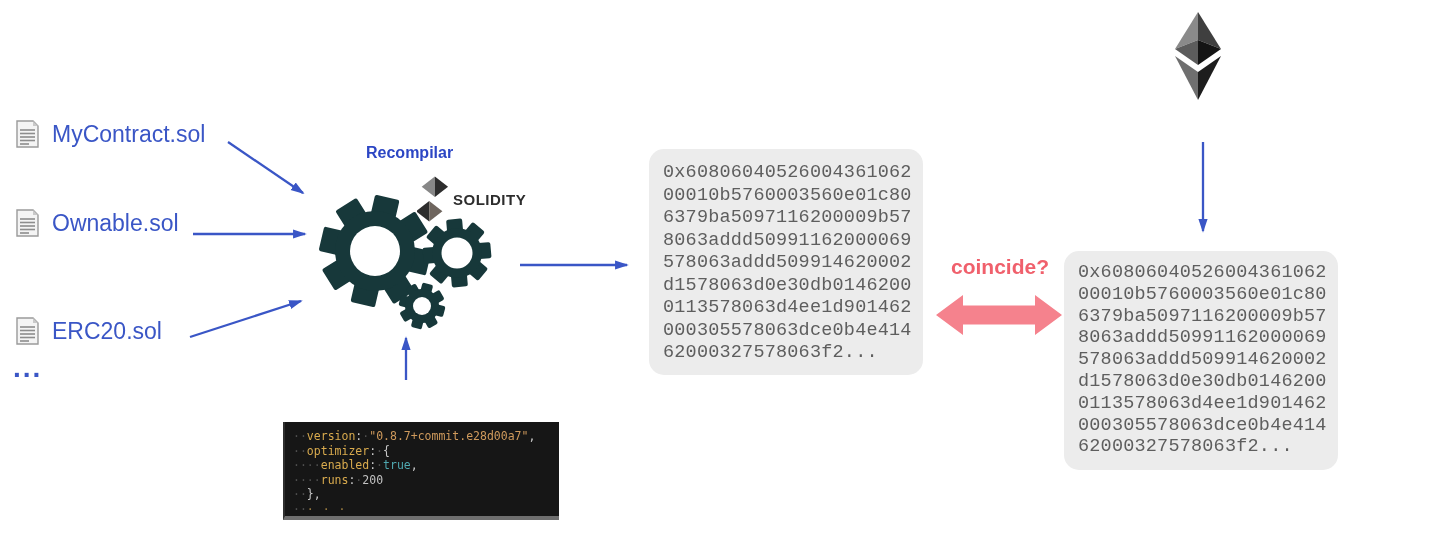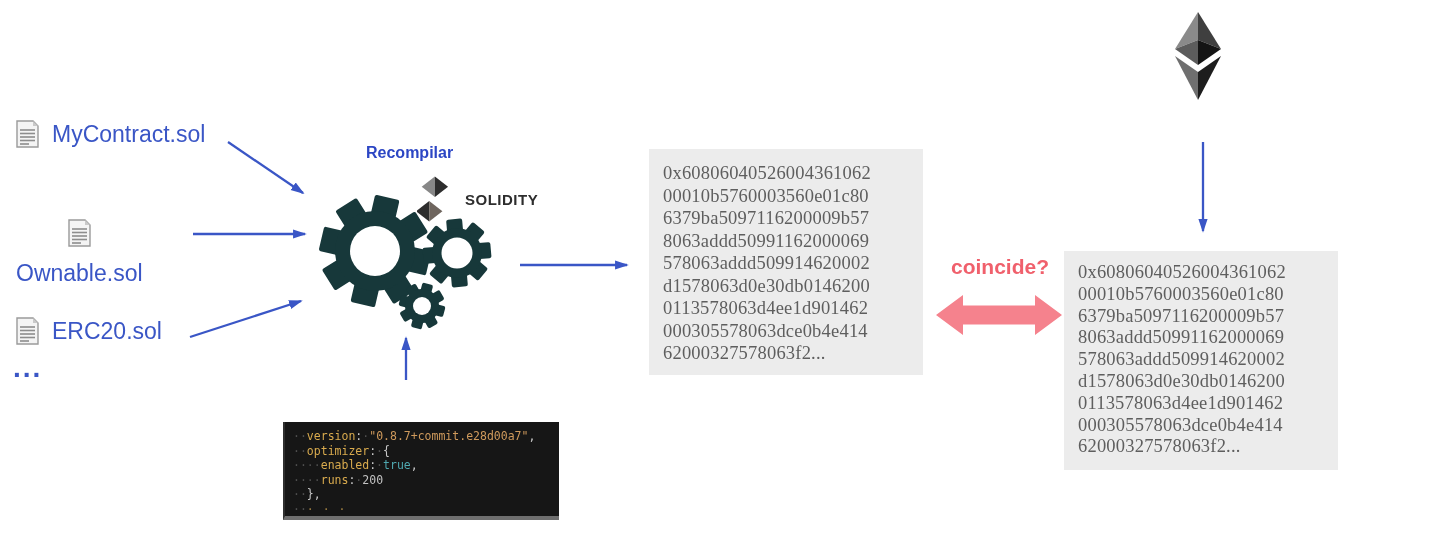--- a/index.html
+++ b/index.html
@@ -18,41 +18,41 @@
   
   .src-row{position:absolute;display:flex;align-items:center;gap:13px;
            color:var(--c-blue);font-size:23px;}
   .src-row .doc{flex:0 0 auto;display:block;}
   .ellipsis{position:absolute;left:13px;top:352px;color:var(--c-blue);
             font-size:28px;font-weight:700;letter-spacing:2px;}
 
   
   .recompile-title{position:absolute;left:366px;top:144px;font-size:16px;font-weight:700;
                    color:var(--c-blue_bold);}
-  .solidity{position:absolute;left:417px;top:175px;display:flex;align-items:center;gap:16px;}
+  .solidity{position:absolute;left:417px;top:175px;display:flex;align-items:center;gap:4px;}
   .solidity .sol-text{font-size:15px;font-weight:700;letter-spacing:.5px;color:#2d2d2d;}
 
   .settings-label{position:absolute;left:307px;top:394px;font-size:19.5px;color:var(--c-blue);}
   .code-box{position:absolute;left:283px;top:422px;width:276px;height:98px;box-sizing:border-box;
             background:var(--c-code_bg);border-bottom:4px solid #6f6f6f;border-left:2px solid #2e2e2e;
             padding:7px 0 0 8px;font-family:"DejaVu Sans Mono",monospace;font-size:11.5px;
             line-height:14.6px;white-space:pre;overflow:hidden;}
   .tok-key{color:var(--c-code_key);font-weight:400;}
   .tok-str{color:var(--c-code_str);}
   .tok-bool{color:var(--c-code_bool);}
   .tok-num{color:var(--c-code_num);}
   .tok-punct{color:var(--c-code_punct);}
   .tok-ws{color:var(--c-code_ws);}
   .tok-dim{color:var(--c-code_dim);letter-spacing:1px;}
 
   
   .bytes-title{position:absolute;left:708px;top:112px;font-size:21px;color:var(--c-blue);}
   .bytes-box{position:absolute;box-sizing:border-box;background:var(--c-box_bg);
-             color:var(--c-box_text);font-family:Liberation Serif, serif;
-             white-space:pre;overflow:hidden;letter-spacing:.2px;}
+             color:var(--c-box_text);font-family:Liberation Mono, monospace;
+             white-space:pre;overflow:hidden;letter-spacing:.2px;border-radius:15px;}
   .bytes-box.left{left:649px;top:149px;width:274px;height:226px;
                   padding:13px 0 0 14px;font-size:18.5px;line-height:22.5px;}
   .bytes-box.right{left:1064px;top:251px;width:274px;height:219px;
                    padding:11px 0 0 14px;font-size:18.5px;line-height:21.8px;}
 
   .coincide{position:absolute;left:951px;top:255px;font-size:21px;font-weight:700;
             color:var(--c-pink_text);}
 
   .eth-call{position:absolute;left:979px;top:105px;font-family:"DejaVu Sans Mono",monospace;
             font-size:19px;color:var(--c-blue);white-space:pre;}
@@ -119,21 +119,21 @@
       <g stroke="#8d8d8d" stroke-width="1.6">
           <line x1="4" y1="10" x2="19" y2="10"></line>
           <line x1="4" y1="13.5" x2="19" y2="13.5"></line>
           <line x1="4" y1="17" x2="19" y2="17"></line>
           <line x1="4" y1="20.5" x2="19" y2="20.5"></line>
           <line x1="4" y1="24" x2="13" y2="24"></line>
         </g>
     </svg>
     <span>MyContract.sol</span>
   </div>
-  <div class="src-row" style="left:16px;top:219px;flex-direction:column;">
+  <div class="src-row" style="left:16px;top:209px;">
     <svg class="doc" width="23" height="28" viewBox="0 0 23 28">
       <path d="M1,1 h16 l5,5 v21 h-21 z" fill="#f4f4f4" stroke="#9a9a9a" stroke-width="1.4"></path>
       <path d="M17,1 l5,5 h-5 z" fill="#c9c9c9"></path>
       <g stroke="#8d8d8d" stroke-width="1.6">
           <line x1="4" y1="10" x2="19" y2="10"></line>
           <line x1="4" y1="13.5" x2="19" y2="13.5"></line>
           <line x1="4" y1="17" x2="19" y2="17"></line>
           <line x1="4" y1="20.5" x2="19" y2="20.5"></line>
           <line x1="4" y1="24" x2="13" y2="24"></line>
         </g>

